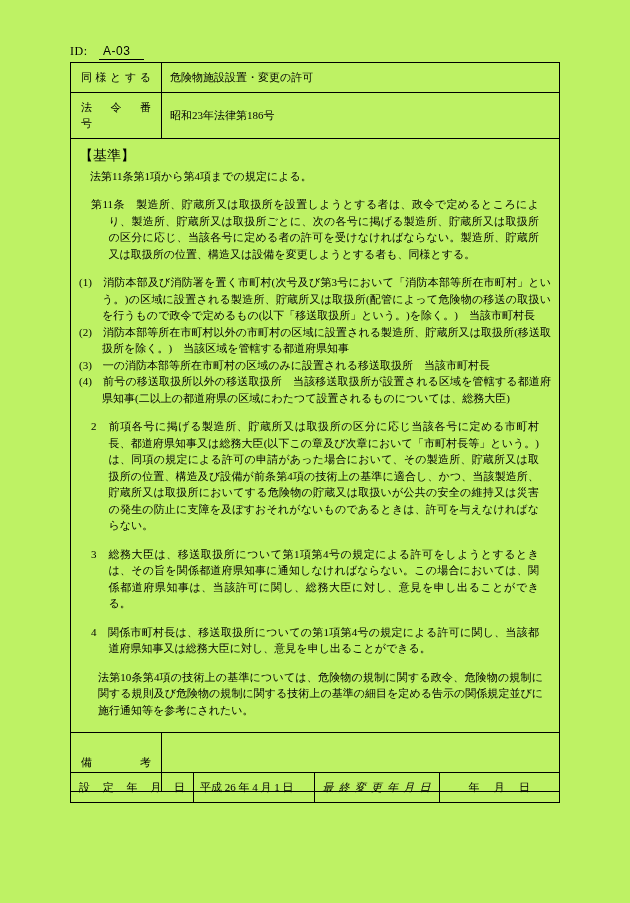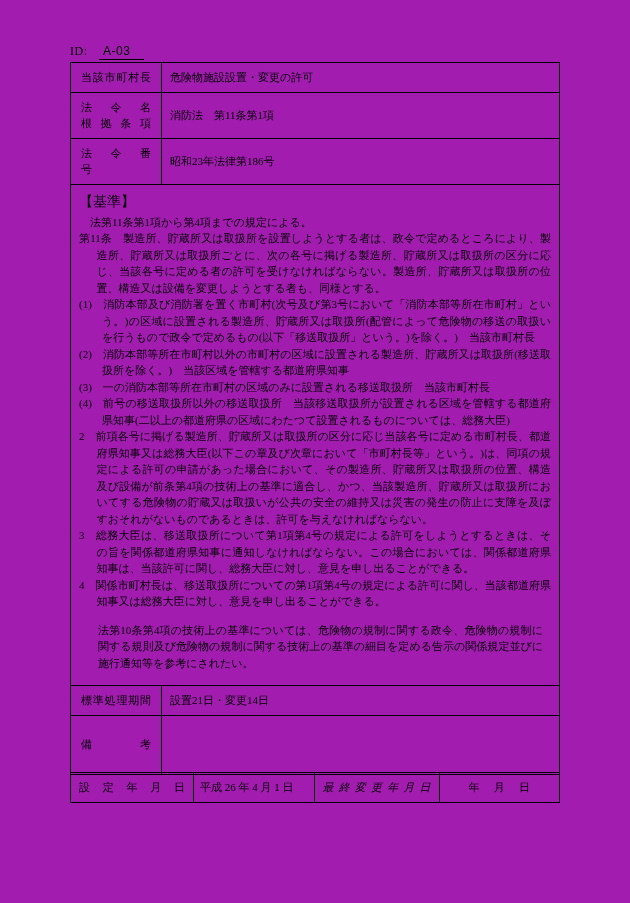--- a/index.html
+++ b/index.html
@@ -12,21 +12,21 @@
     height: 903px;
     font-family: "Liberation Serif", "DejaVu Serif", serif;
     color: #000000;
     position: relative;
   }
   .page {
     position: absolute;
     left: 0; top: 0;
     width: 630px;
     height: 903px;
-    background: #a21caf;
+    background: #bef264;
   }
   .id-row {
     position: absolute;
     left: 70px;
     top: 44px;
     font-size: 12px;
     letter-spacing: 0.5px;
   }
   .id-label {
     display: inline-block;
@@ -79,21 +79,21 @@
   .sec-title {
     margin: 0 0 2px 0;
     font-size: 14px;
   }
   p.para {
     margin: 0;
     text-indent: 1em;
     text-align: justify;
   }
   p.para2 {
-    margin: 0;
+    margin: 12px;
     padding-left: 1.6em;
     text-indent: -1.6em;
     text-align: justify;
   }
   p.para3 {
     margin: 0;
     padding-left: 2.1em;
     text-indent: -2.1em;
     text-align: justify;
   }
@@ -153,30 +153,23 @@
 
   <div class="id-row">
     <span class="id-label">ID:</span>
     <span class="id-value">A-03</span>
   </div>
 
   <table class="doc">
     <tbody>
         <tr>
       <td class="label-cell">
-        <span class="label-spread">当該市町村長</span>
+        <span class="label-spread">同様とする</span>
       </td>
       <td class="value-cell">危険物施設設置・変更の許可</td>
-    </tr>
-    <tr>
-      <td class="label-cell">
-        <span class="label-spread">法　令　名</span>
-        <span class="label-spread">根 拠 条 項</span>
-      </td>
-      <td class="value-cell">消防法　第11条第1項</td>
     </tr>
     <tr>
       <td class="label-cell">
         <span class="label-spread">法　令　番　号</span>
       </td>
       <td class="value-cell">昭和23年法律第186号</td>
     </tr>
     <tr>
       <td class="body-cell" colspan="2">
         <div class="sec-title">【基準】</div>
@@ -186,26 +179,20 @@
         <p class="para3">(2)　消防本部等所在市町村以外の市町村の区域に設置される製造所、貯蔵所又は取扱所(移送取扱所を除く。)　当該区域を管轄する都道府県知事</p>
         <p class="para3">(3)　一の消防本部等所在市町村の区域のみに設置される移送取扱所　当該市町村長</p>
         <p class="para3">(4)　前号の移送取扱所以外の移送取扱所　当該移送取扱所が設置される区域を管轄する都道府県知事(二以上の都道府県の区域にわたつて設置されるものについては、総務大臣)</p>
         <p class="para2">2　前項各号に掲げる製造所、貯蔵所又は取扱所の区分に応じ当該各号に定める市町村長、都道府県知事又は総務大臣(以下この章及び次章において「市町村長等」という。)は、同項の規定による許可の申請があった場合において、その製造所、貯蔵所又は取扱所の位置、構造及び設備が前条第4項の技術上の基準に適合し、かつ、当該製造所、貯蔵所又は取扱所においてする危険物の貯蔵又は取扱いが公共の安全の維持又は災害の発生の防止に支障を及ぼすおそれがないものであるときは、許可を与えなければならない。</p>
         <p class="para2">3　総務大臣は、移送取扱所について第1項第4号の規定による許可をしようとするときは、その旨を関係都道府県知事に通知しなければならない。この場合においては、関係都道府県知事は、当該許可に関し、総務大臣に対し、意見を申し出ることができる。</p>
         <p class="para2">4　関係市町村長は、移送取扱所についての第1項第4号の規定による許可に関し、当該都道府県知事又は総務大臣に対し、意見を申し出ることができる。</p>
         <p class="indent-block gap-top">法第10条第4項の技術上の基準については、危険物の規制に関する政令、危険物の規制に関する規則及び危険物の規制に関する技術上の基準の細目を定める告示の関係規定並びに施行通知等を参考にされたい。</p>
       </td>
     </tr>
     <tr>
-      <td class="label-cell">
-        <span class="label-spread">標準処理期間</span>
-      </td>
-      <td class="value-cell">設置21日・変更14日</td>
-    </tr>
-    <tr>
       <td class="label-cell label-top">
         <span class="label-spread">備考</span>
       </td>
       <td class="value-cell remarks-cell"></td>
     </tr>
   </tbody>
     </table>
 
   <table class="footer" id="footer-table" style="top: 772px;">
     <tbody>

